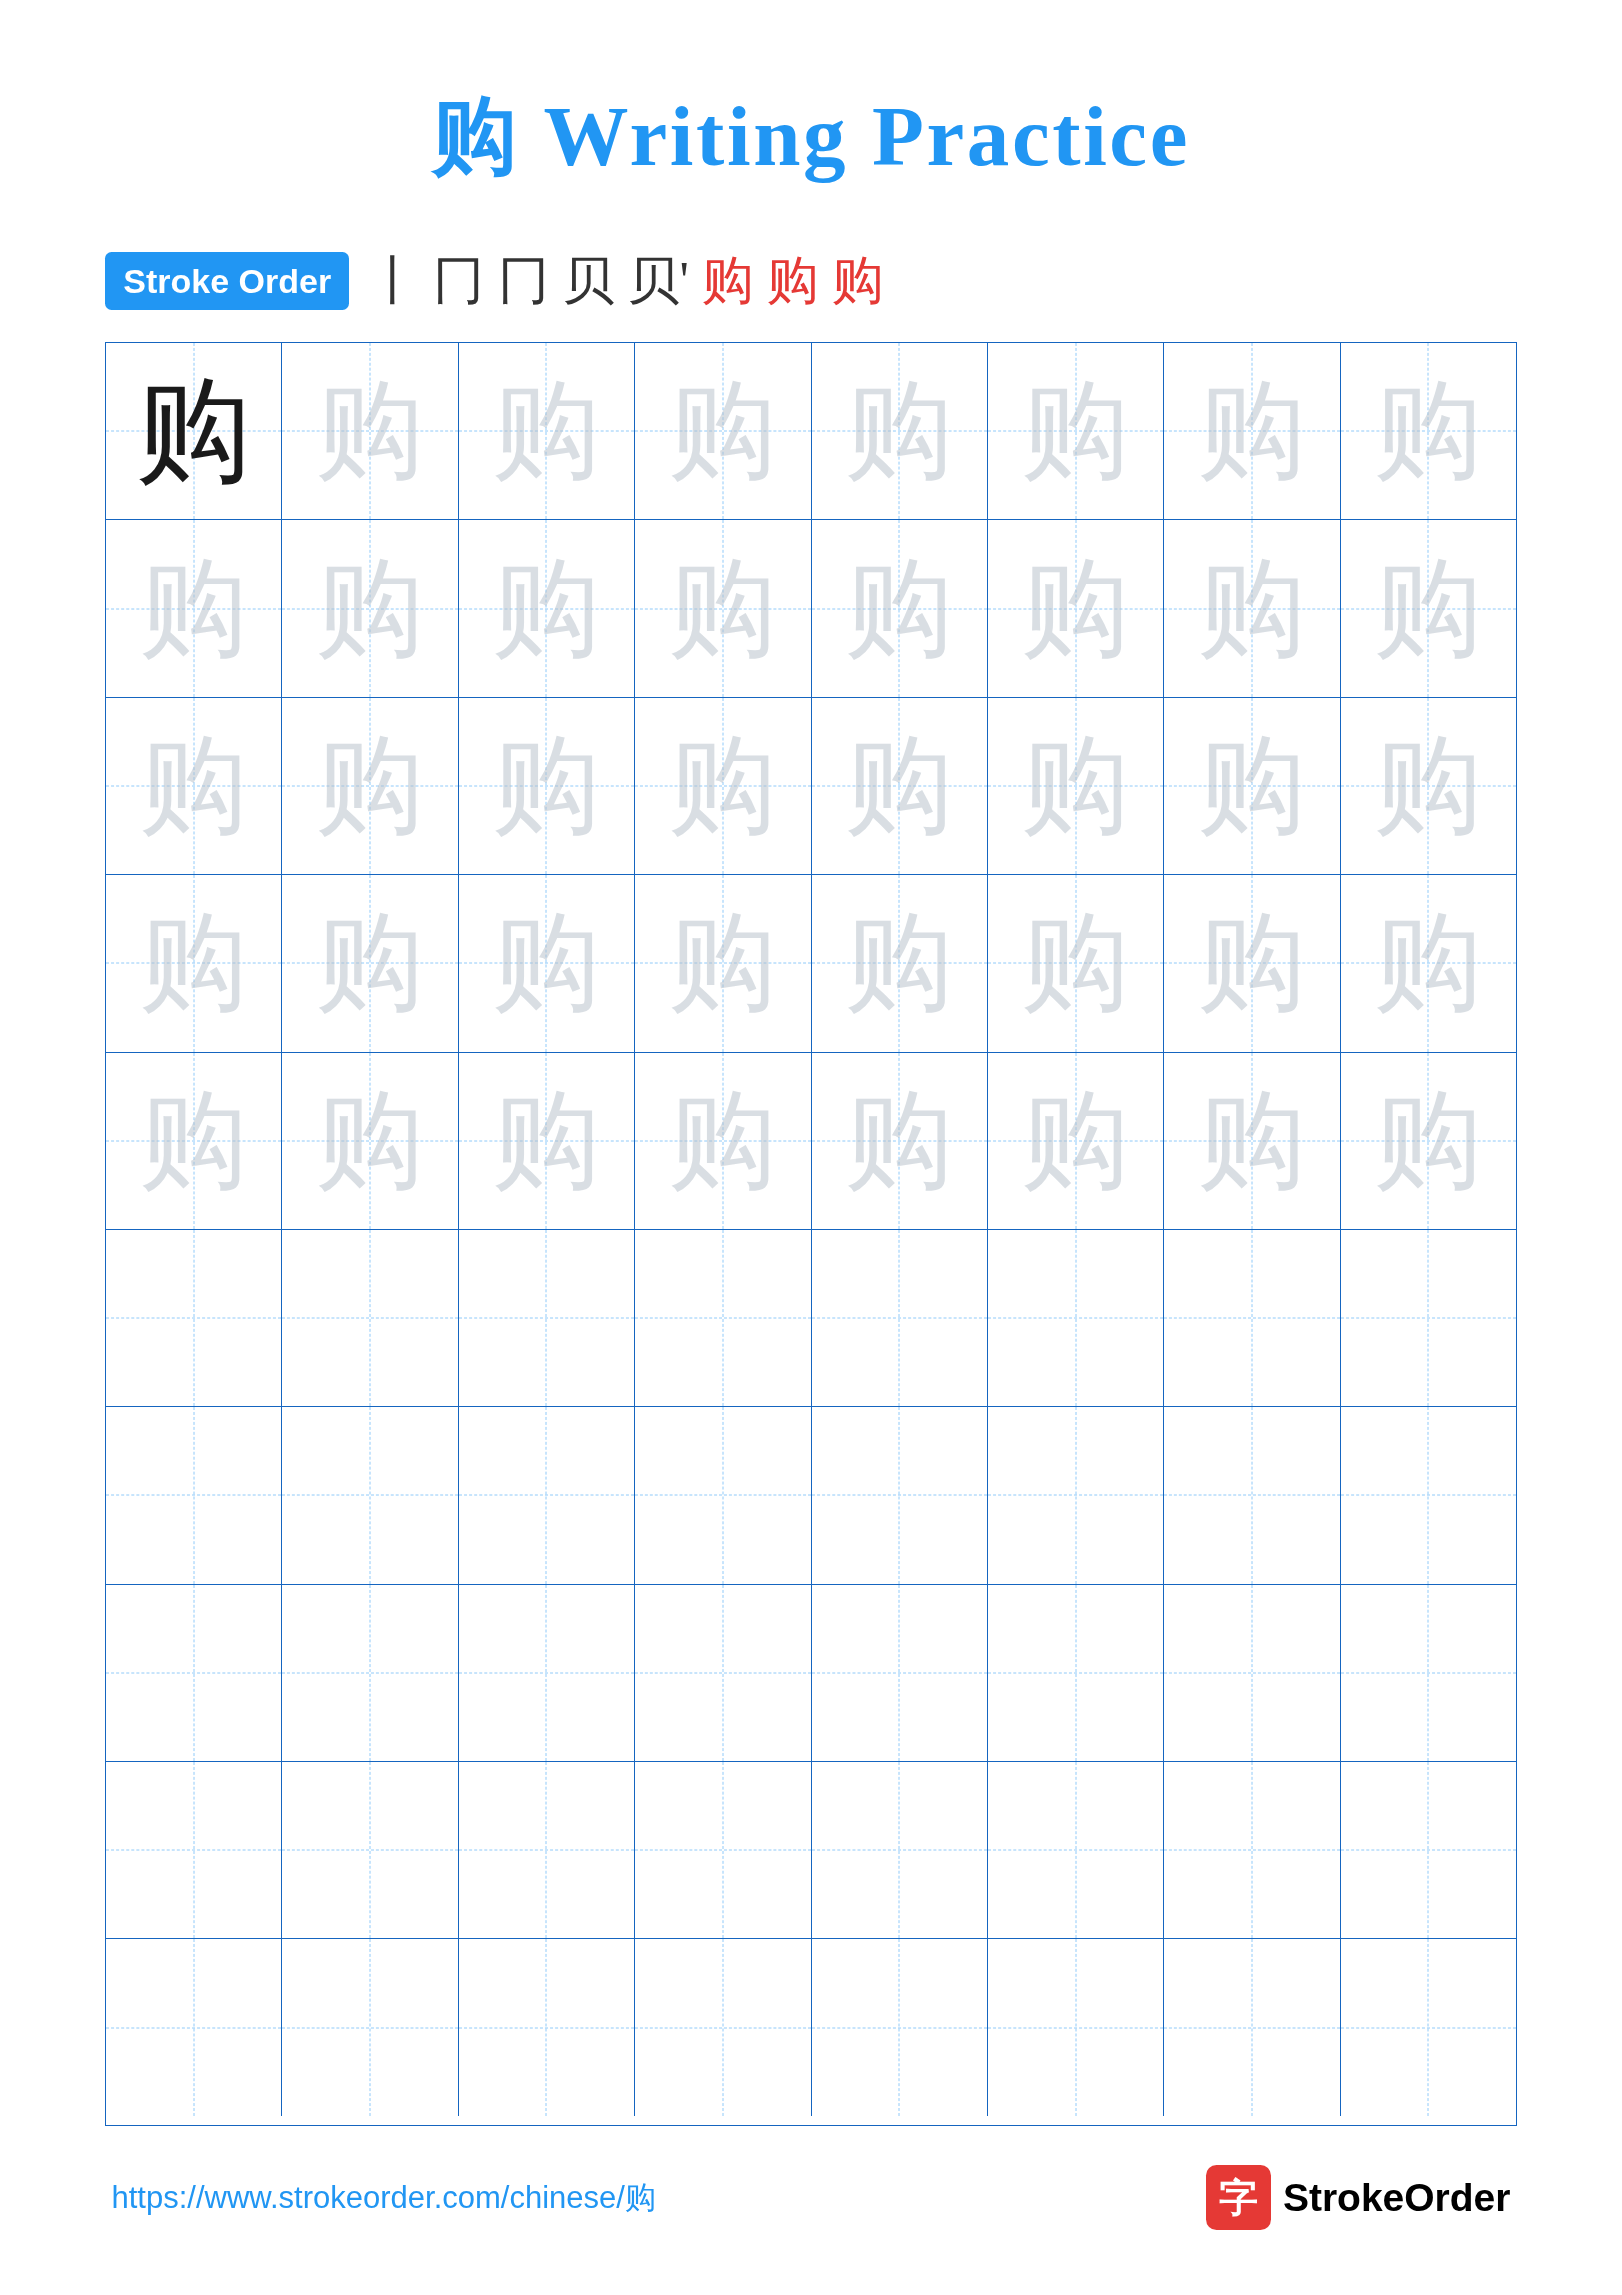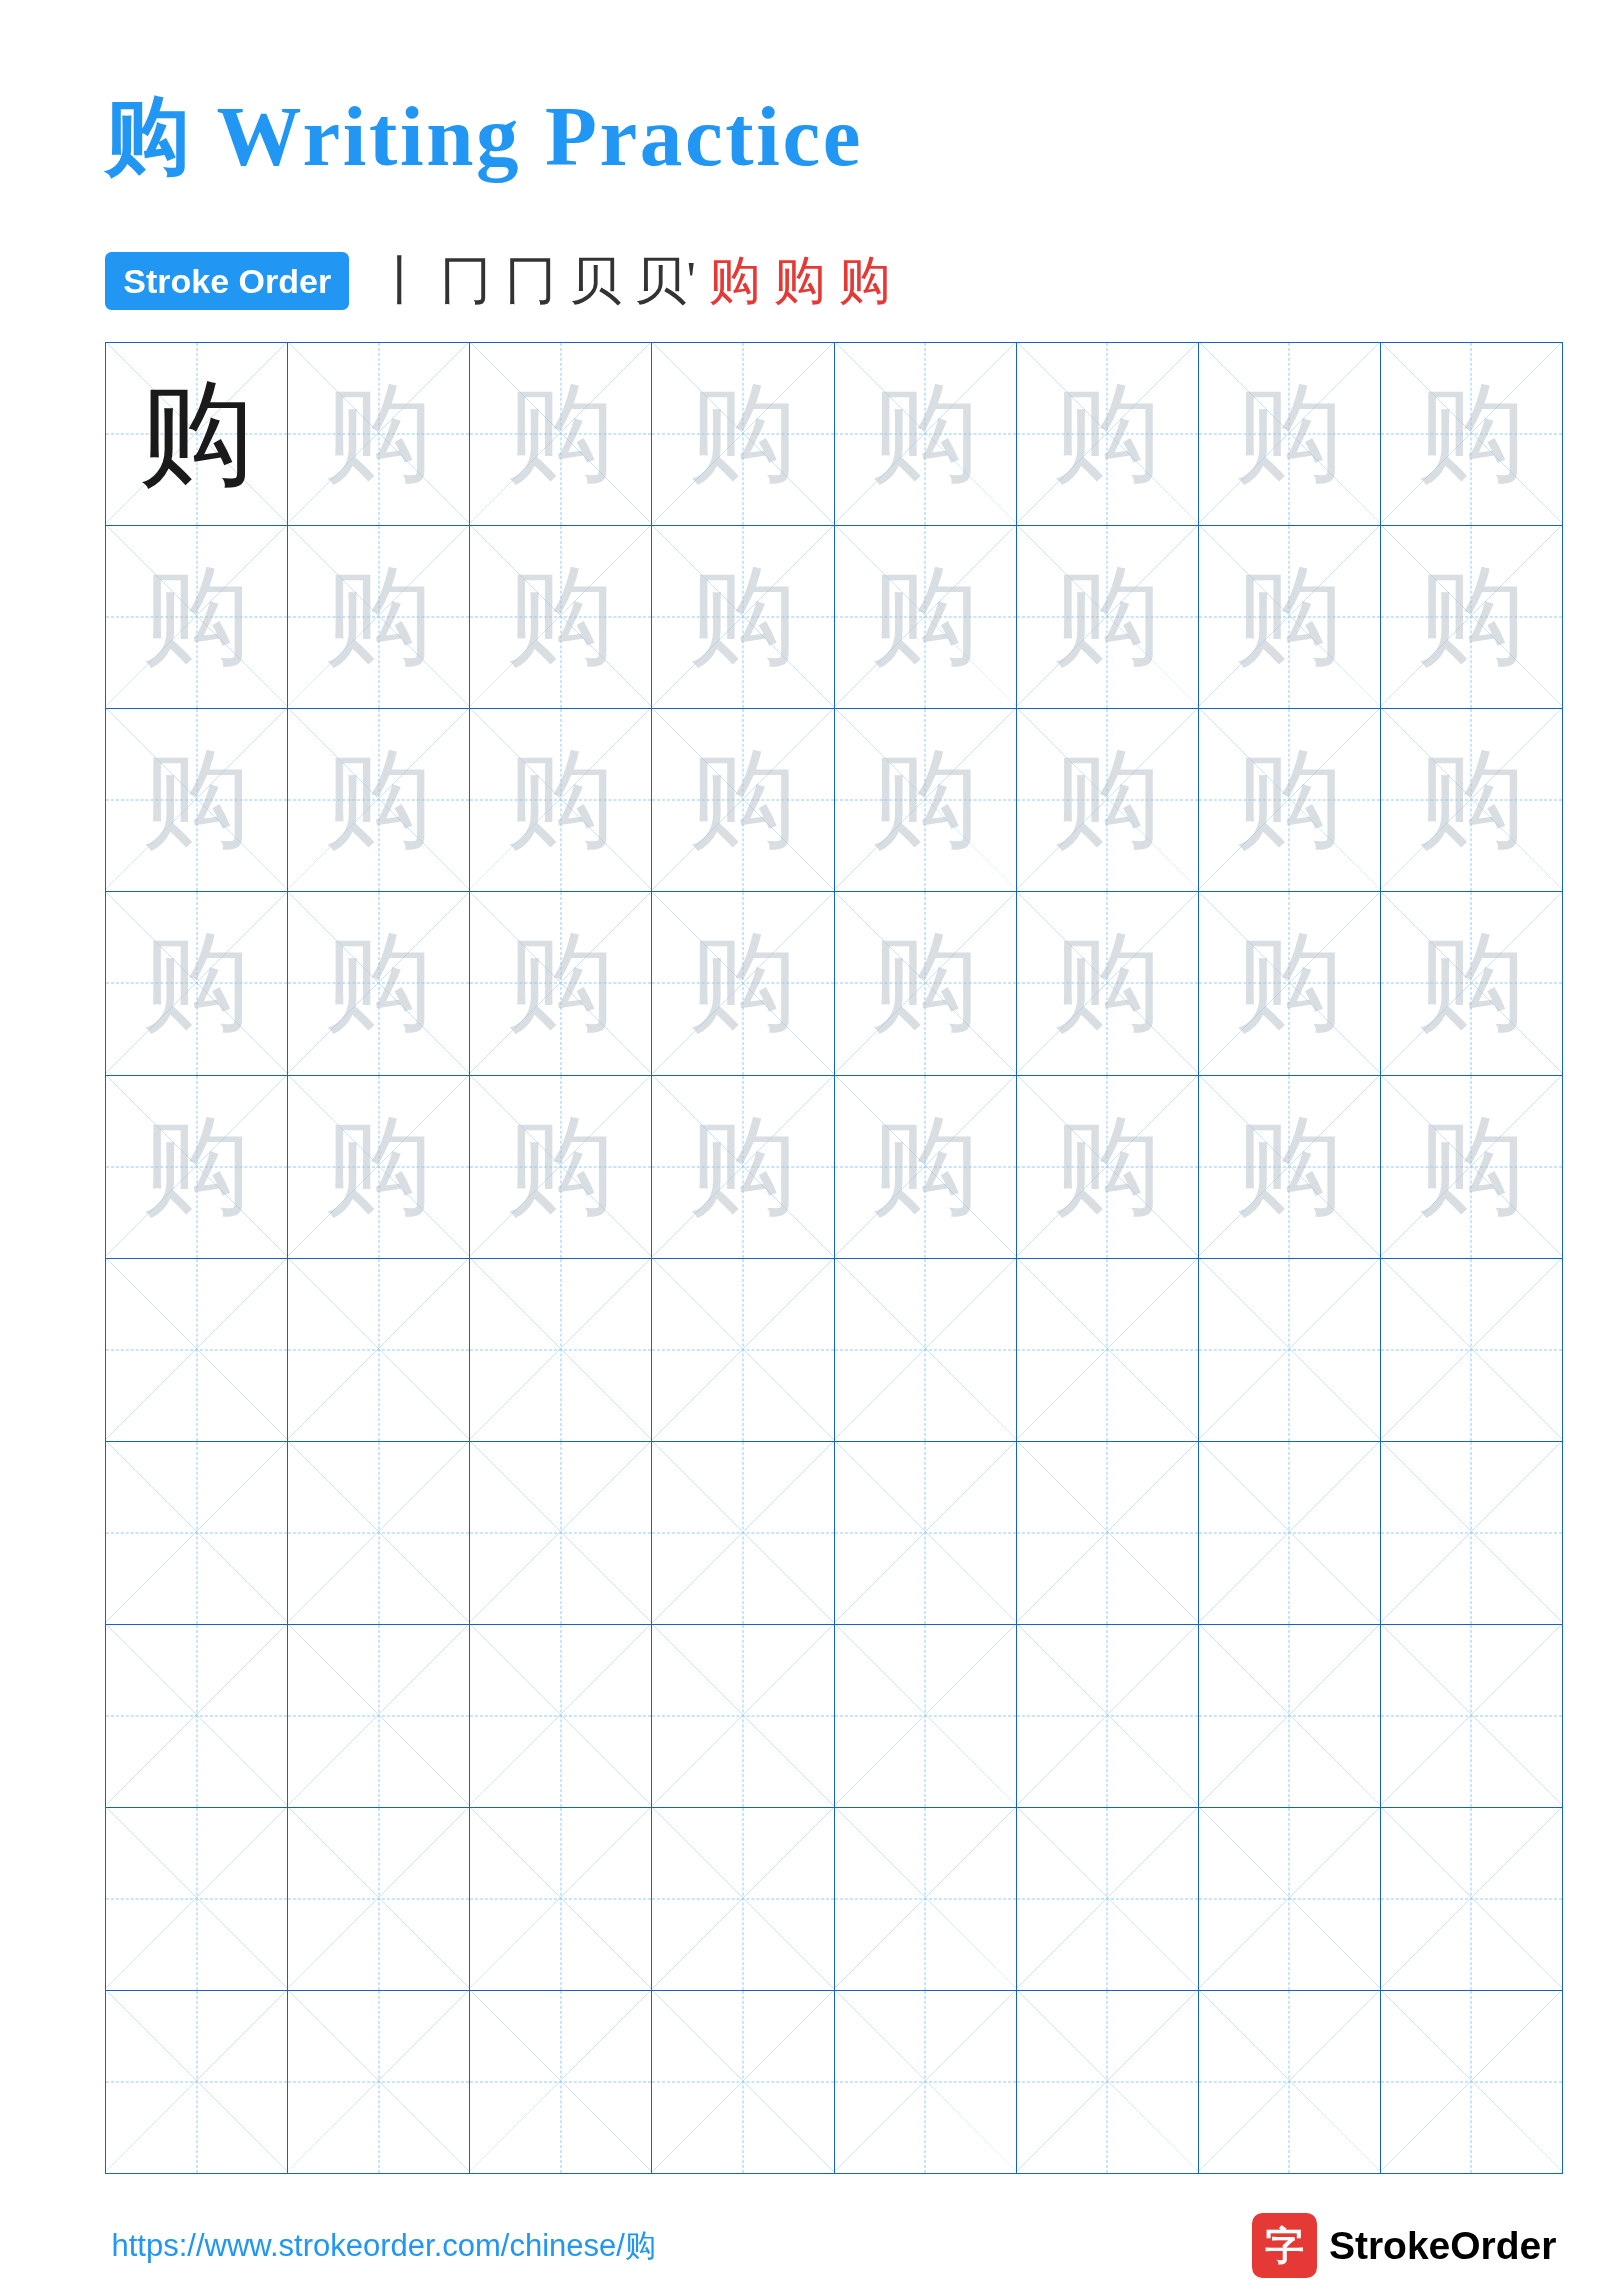--- a/index.html
+++ b/index.html
@@ -10,41 +10,41 @@
       width: 1622px;
       height: 2295px;
       position: relative;
       overflow: hidden;
     }
 
     .page {
       width: 1622px;
       height: 2295px;
       background: #fff;
-      padding: 79px 59px 65px 105px;
+      padding: 79px 105px 65px 105px;
       display: flex;
       flex-direction: column;
-      align-items: flex-start;
+      align-items: center;
     }
 
     .title {
       font-size: 85px;
       font-weight: bold;
       color: #2196F3;
       margin-bottom: 52px;
       text-align: center;
       letter-spacing: 2.6px;
     }
 
     .stroke-order-row {
       display: flex;
       align-items: center;
       width: 100%;
       margin-bottom: 26px;
-      gap: 25px;
+      gap: 18px;
     }
 
     .stroke-order-badge {
       background: #2196F3;
       color: white;
       padding: 9.2px 18.3px;
       border-radius: 6.5px;
       font-size: 34px;
       font-weight: bold;
       white-space: nowrap;

